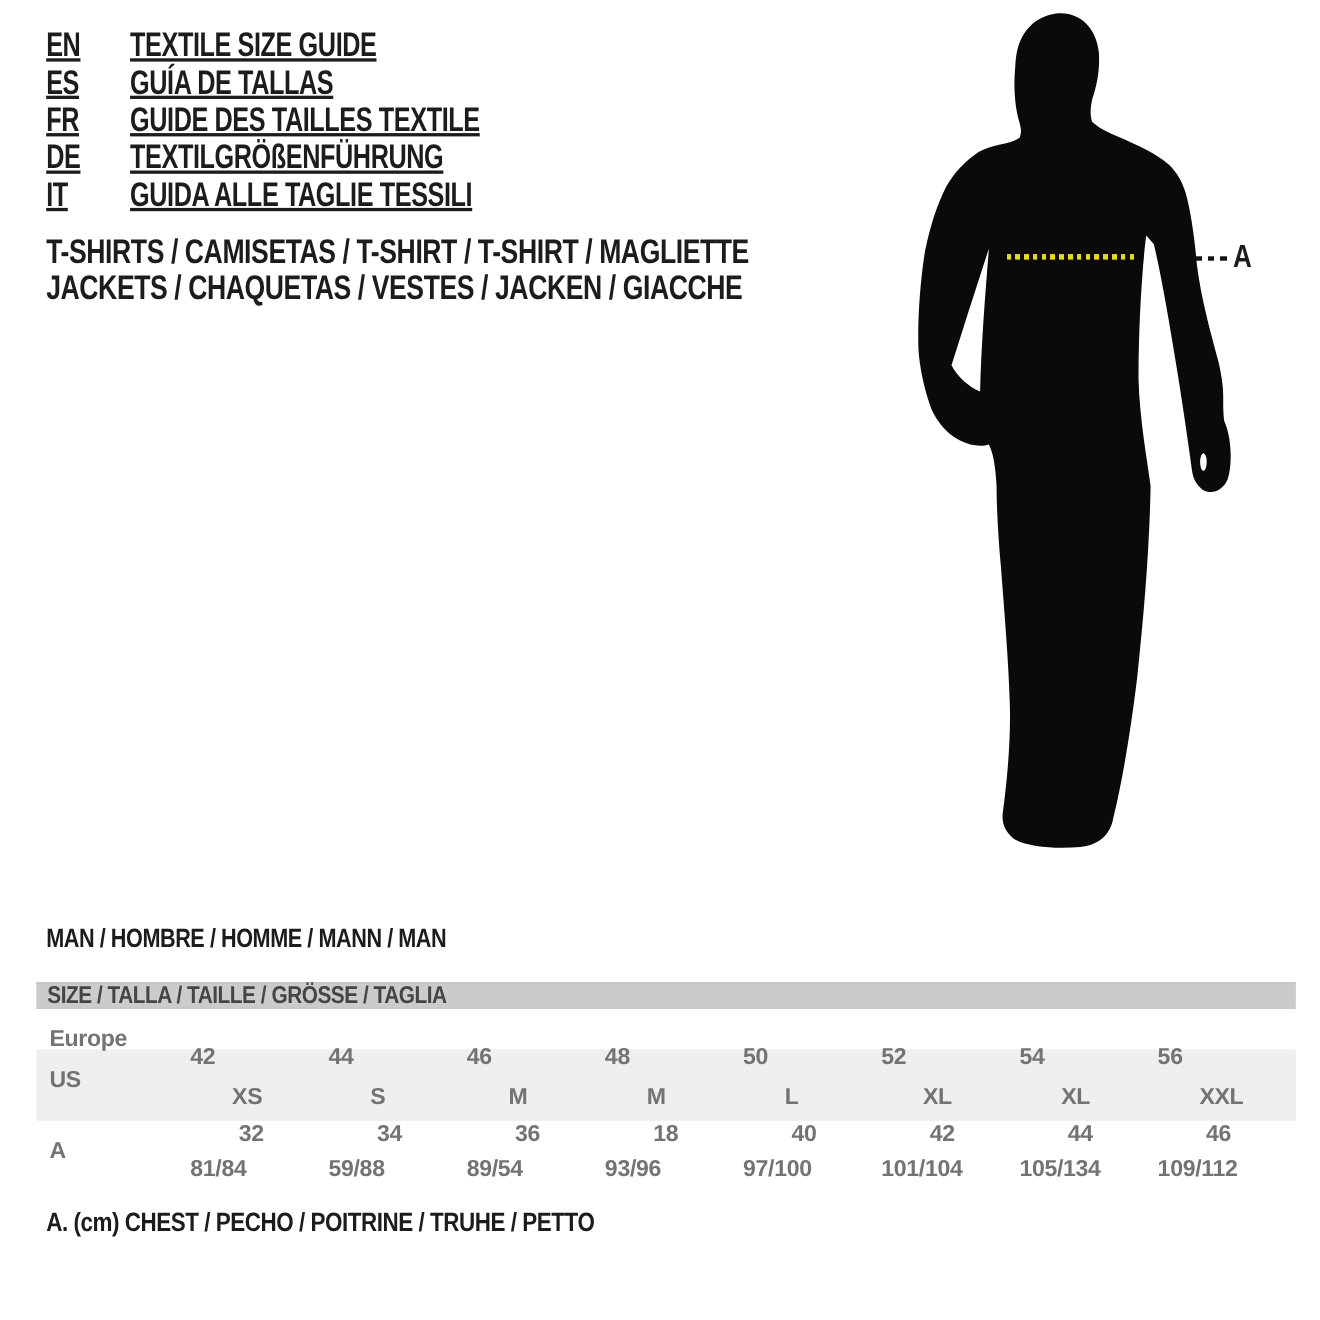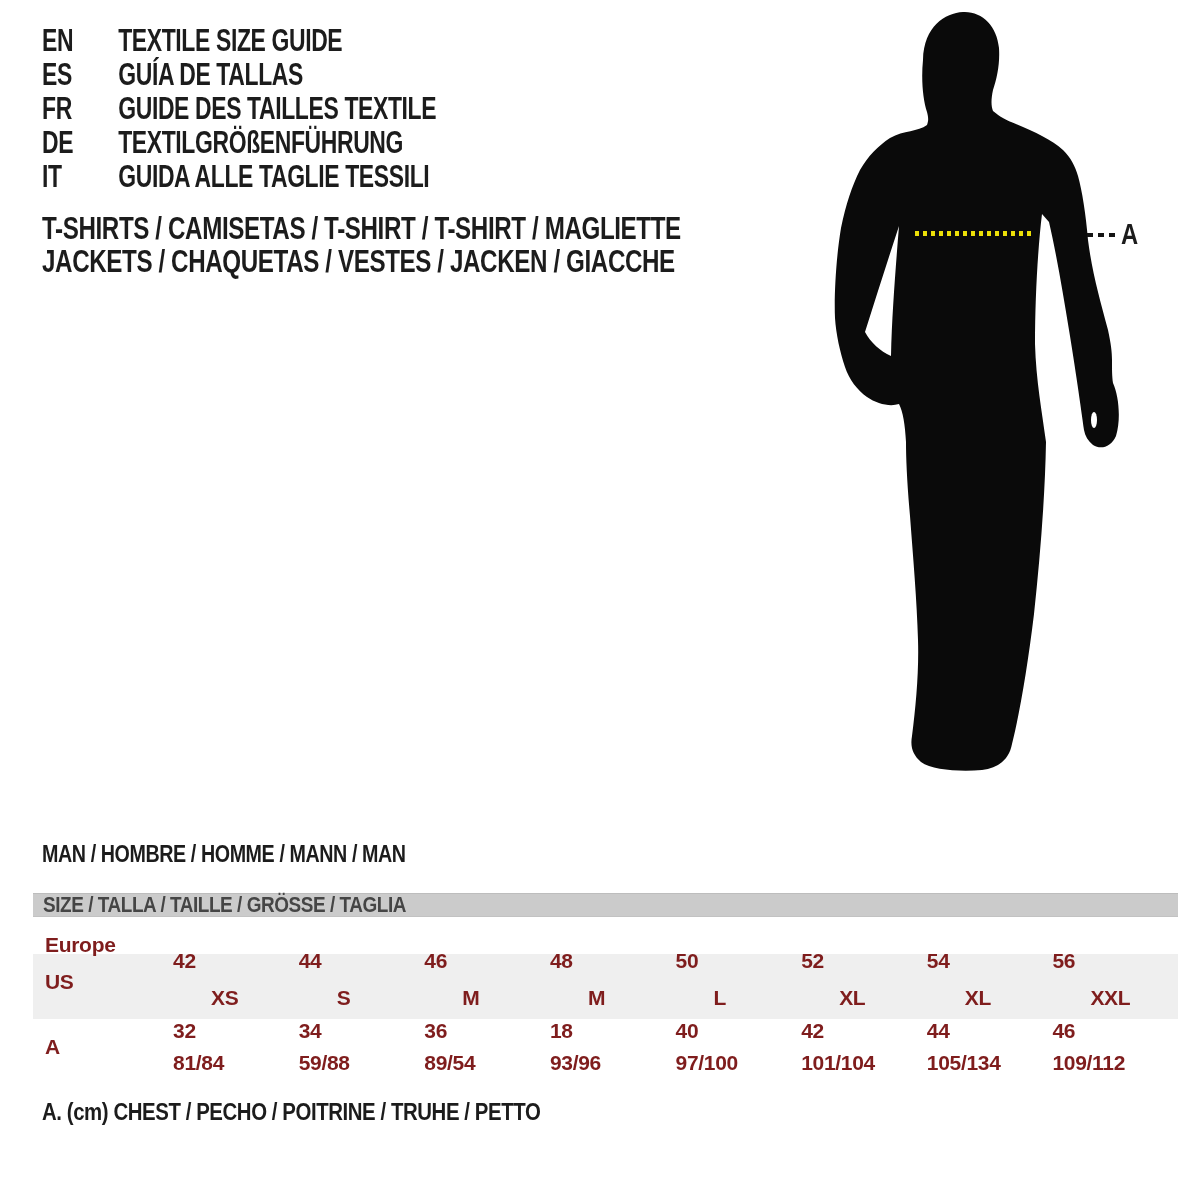--- a/index.html
+++ b/index.html
@@ -3,21 +3,21 @@
 <meta charset="utf-8">
 <style>
   html,body{margin:0;padding:0;background:#ffffff;}
   .canvas{
     position:relative;width:1200px;height:1200px;background:#ffffff;
     font-family:"Liberation Sans", sans-serif;color:#1c1c1c;overflow:hidden;
   }
   .cond{transform-origin:0 0;display:inline-block;white-space:nowrap;}
 
   
-  .lang-block{position:absolute;left:42px;top:24px;}
+  .lang-block{position:absolute;left:42px;top:24px;text-decoration:underline;}
   .lang-row{display:flex;line-height:34px;font-size:31px;font-weight:bold;
     letter-spacing:-0.5px;transform:scaleX(0.74);transform-origin:0 0;white-space:nowrap;}
   .lang-code{width:103px;flex:0 0 103px;}
 
   
   .category-block{position:absolute;left:42px;top:212px;}
   .category-line{line-height:33px;font-size:31px;font-weight:bold;letter-spacing:-0.5px;
     transform:scaleX(0.78);transform-origin:0 0;white-space:nowrap;}
 
   
@@ -32,27 +32,27 @@
   
   .section-title{position:absolute;left:42px;top:840px;font-size:24px;font-weight:bold;
     letter-spacing:-0.5px;transform:scaleX(0.82);transform-origin:0 0;white-space:nowrap;}
 
   
   .size-table{position:absolute;left:33px;top:893px;width:1145px;}
   .table-header{height:24px;background:#cbcbcb;border-top:1px solid #bdbdbd;border-bottom:1px solid #c2c2c2;
     box-sizing:border-box;display:flex;align-items:center;padding-left:10px;}
   .table-header .cond{font-size:22px;font-weight:bold;letter-spacing:-0.5px;color:#454545;transform:scaleX(0.86);}
   .t-row{display:grid;grid-template-columns:140px repeat(8,1fr);align-items:center;
-    font-size:21px;font-weight:bold;letter-spacing:-0.3px;color:#7f1d1d;}
+    font-size:21px;font-weight:bold;letter-spacing:-0.3px;color:#737373;}
   .t-row .label-cell{padding-left:12px;text-align:left;}
   .t-row .data-cell{text-align:left;margin-top:32px;}
   .row-europe{height:37px;}
   .band{background:#efefef;}
   .row-us{height:33px;gap:38px;}
-  .row-num{height:32px;}
+  .row-num{height:32px;gap:44px;}
   .row-a{height:38px;}
 
   
   .footer-note{position:absolute;left:42px;top:1098px;font-size:24px;font-weight:bold;
     letter-spacing:-0.5px;transform:scaleX(0.85);transform-origin:0 0;white-space:nowrap;}
 </style>
 </head>
 <body>
 
 <div class="canvas">

